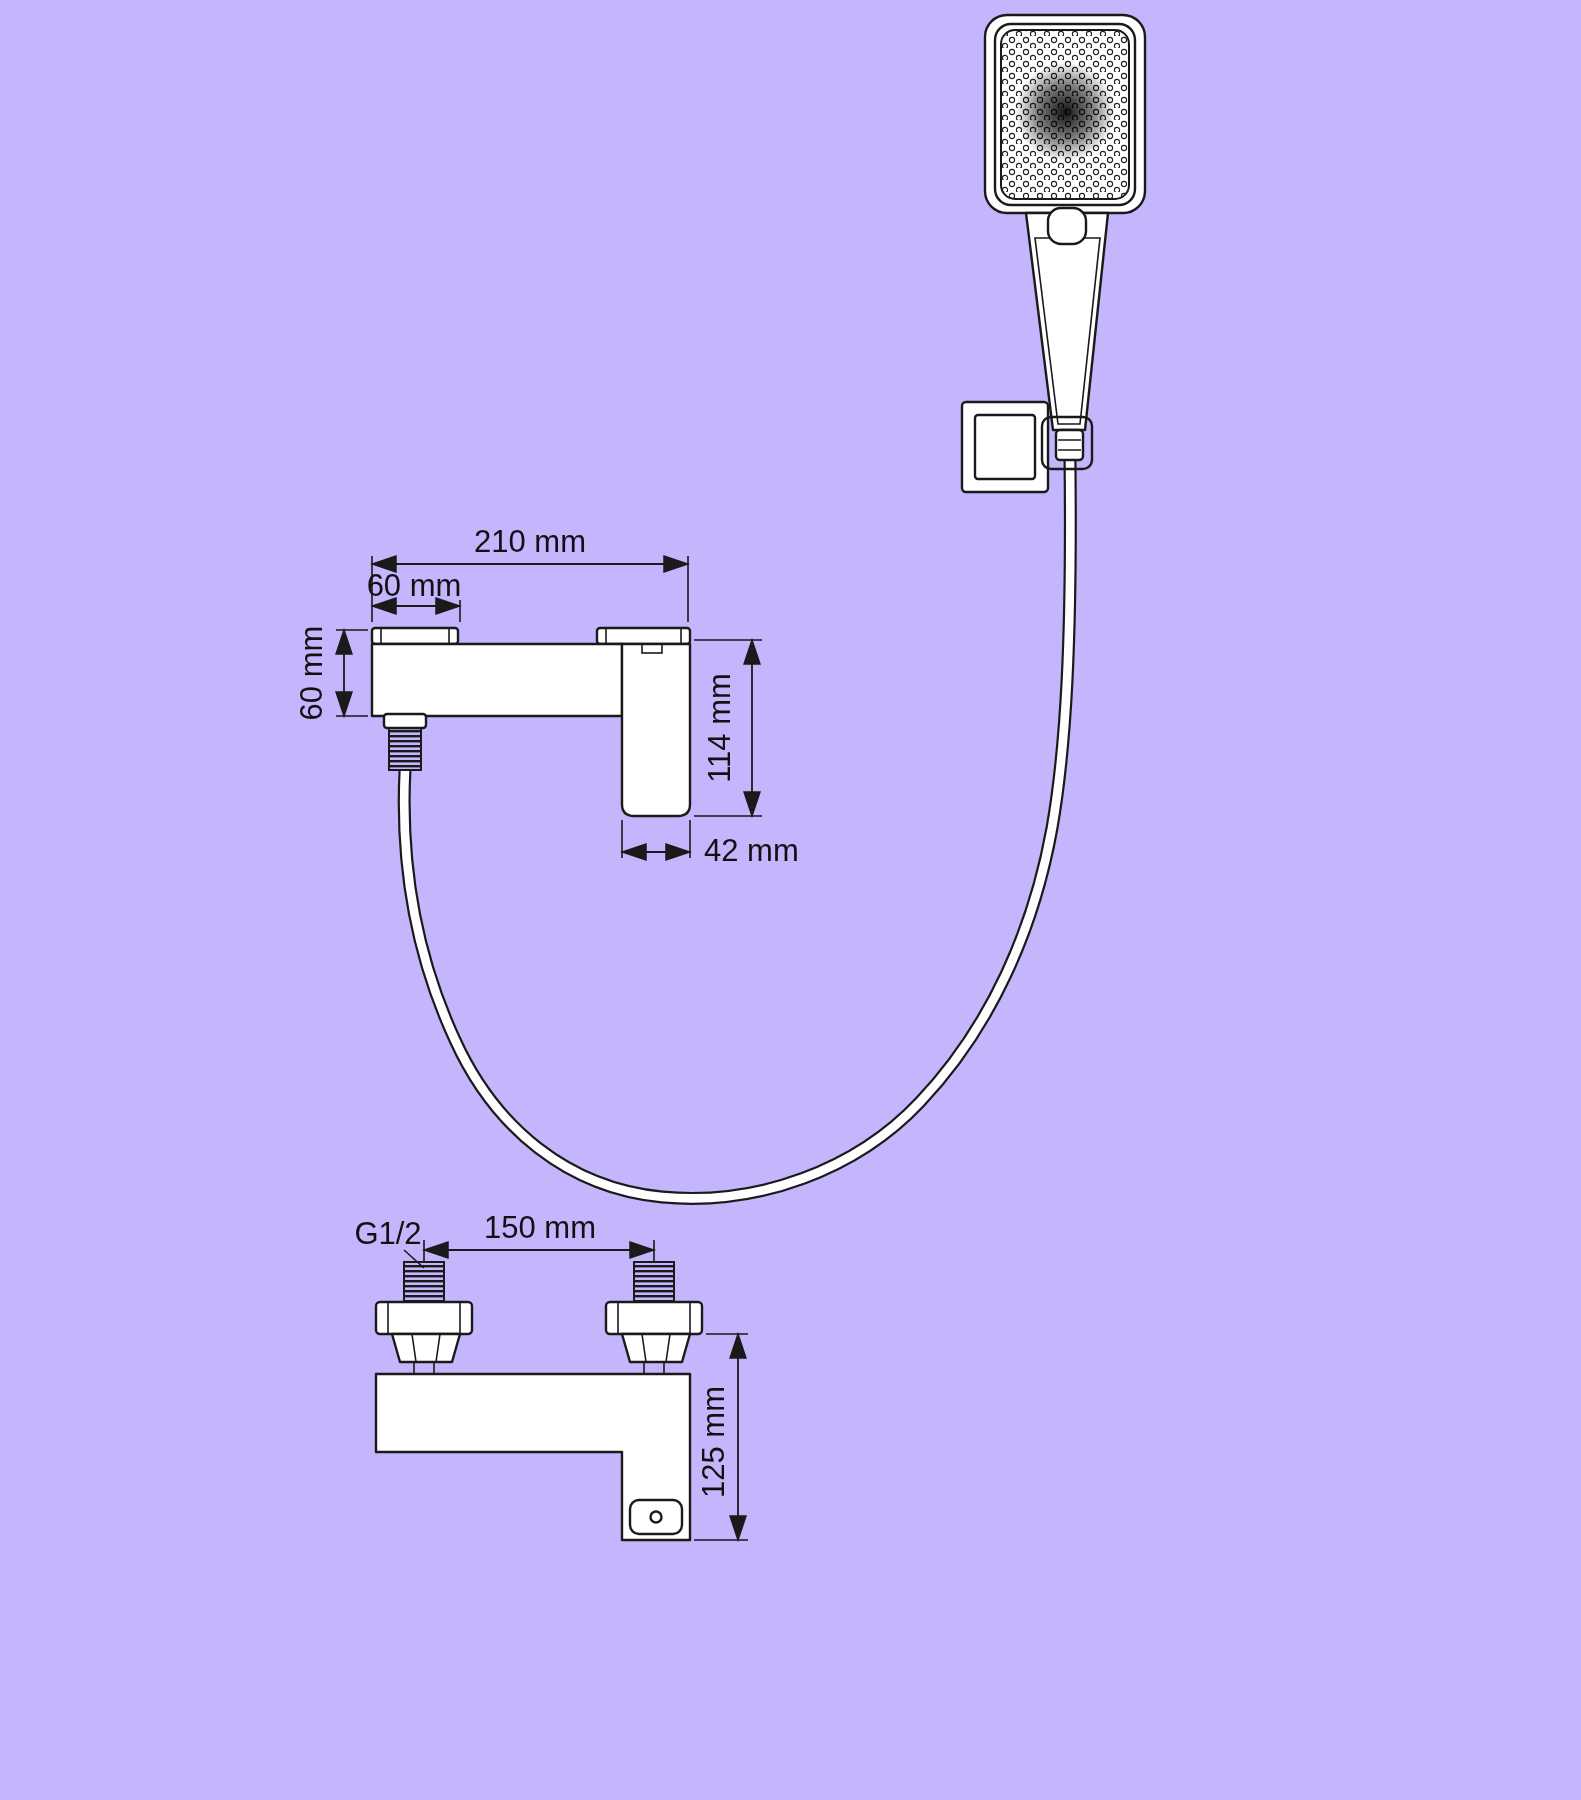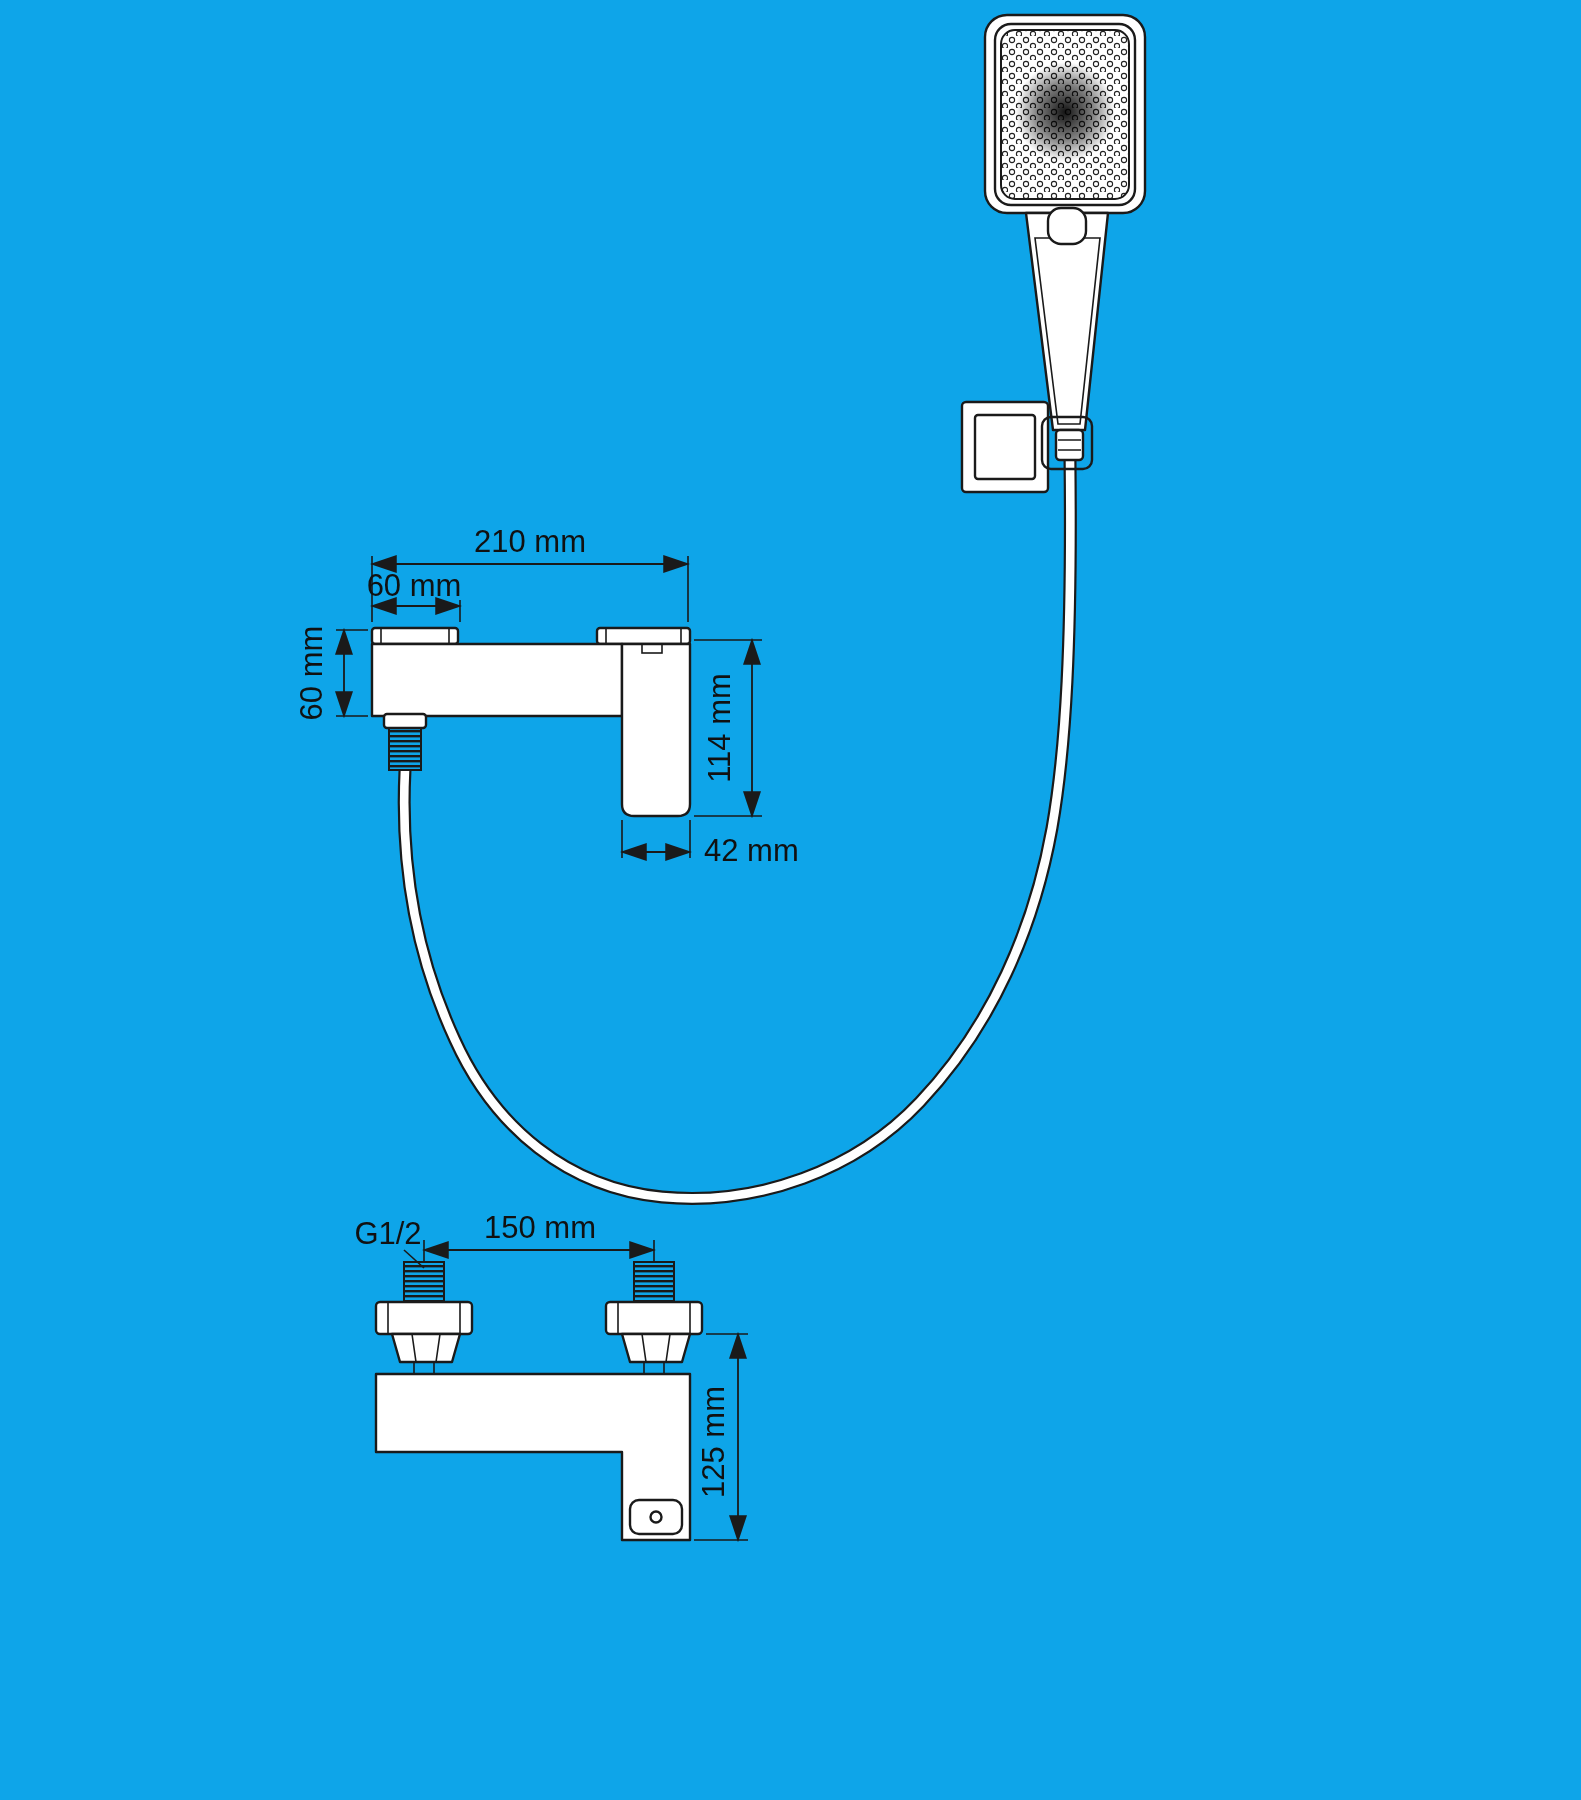--- a/index.html
+++ b/index.html
@@ -1,16 +1,16 @@
 <!DOCTYPE html>
 <html><head>
 <meta charset="utf-8">
 <style>
   html,body{margin:0;padding:0;background:#ffffff;}
-  .stage{width:1581px;height:1800px;position:relative;background:#0ea5e9;}
+  .stage{width:1581px;height:1800px;position:relative;background:#c4b5fd;}
   .obj{fill:#ffffff;stroke:#1a1a1a;stroke-width:2.4;stroke-linejoin:round;}
   .ln{fill:none;stroke:#1a1a1a;stroke-width:2.4;stroke-linejoin:round;}
   .thin{fill:none;stroke:#1a1a1a;stroke-width:1.6;}
   .dim{fill:none;stroke:#1a1a1a;stroke-width:1.8;}
   .hoseOuter{fill:none;stroke:#1a1a1a;stroke-width:13;}
   .hoseInner{fill:none;stroke:#ffffff;stroke-width:8.6;}
   .dimtxt{font-family:"Liberation Sans", sans-serif;font-size:31px;fill:#111111;}
 </style>
 </head>
 <body>

